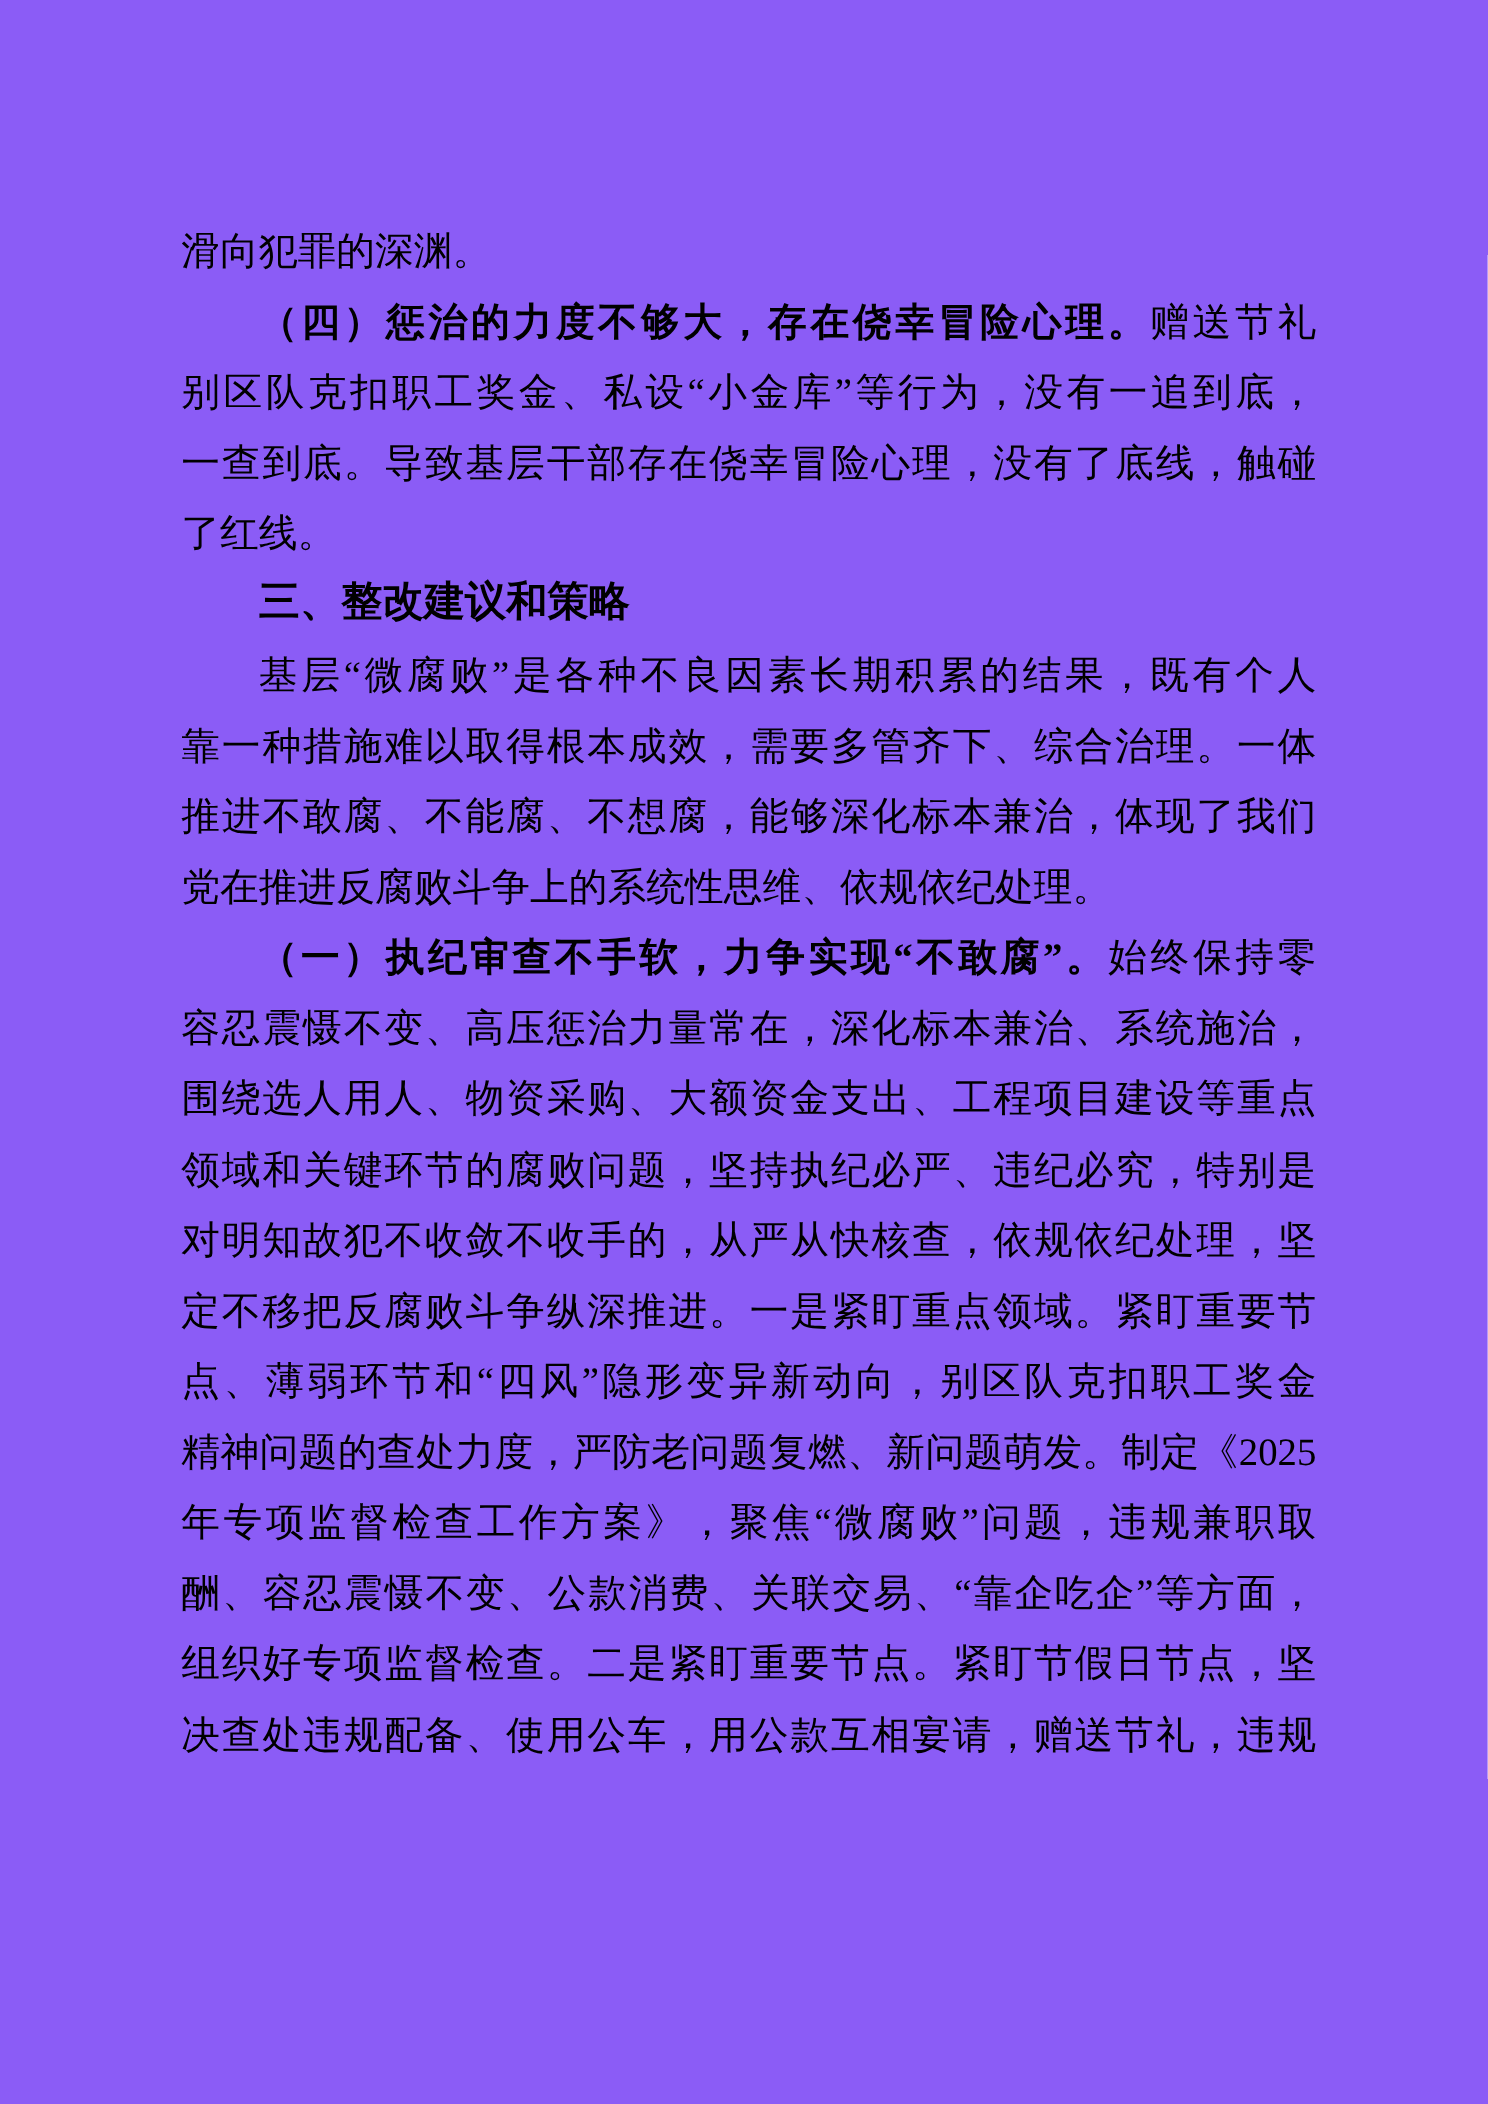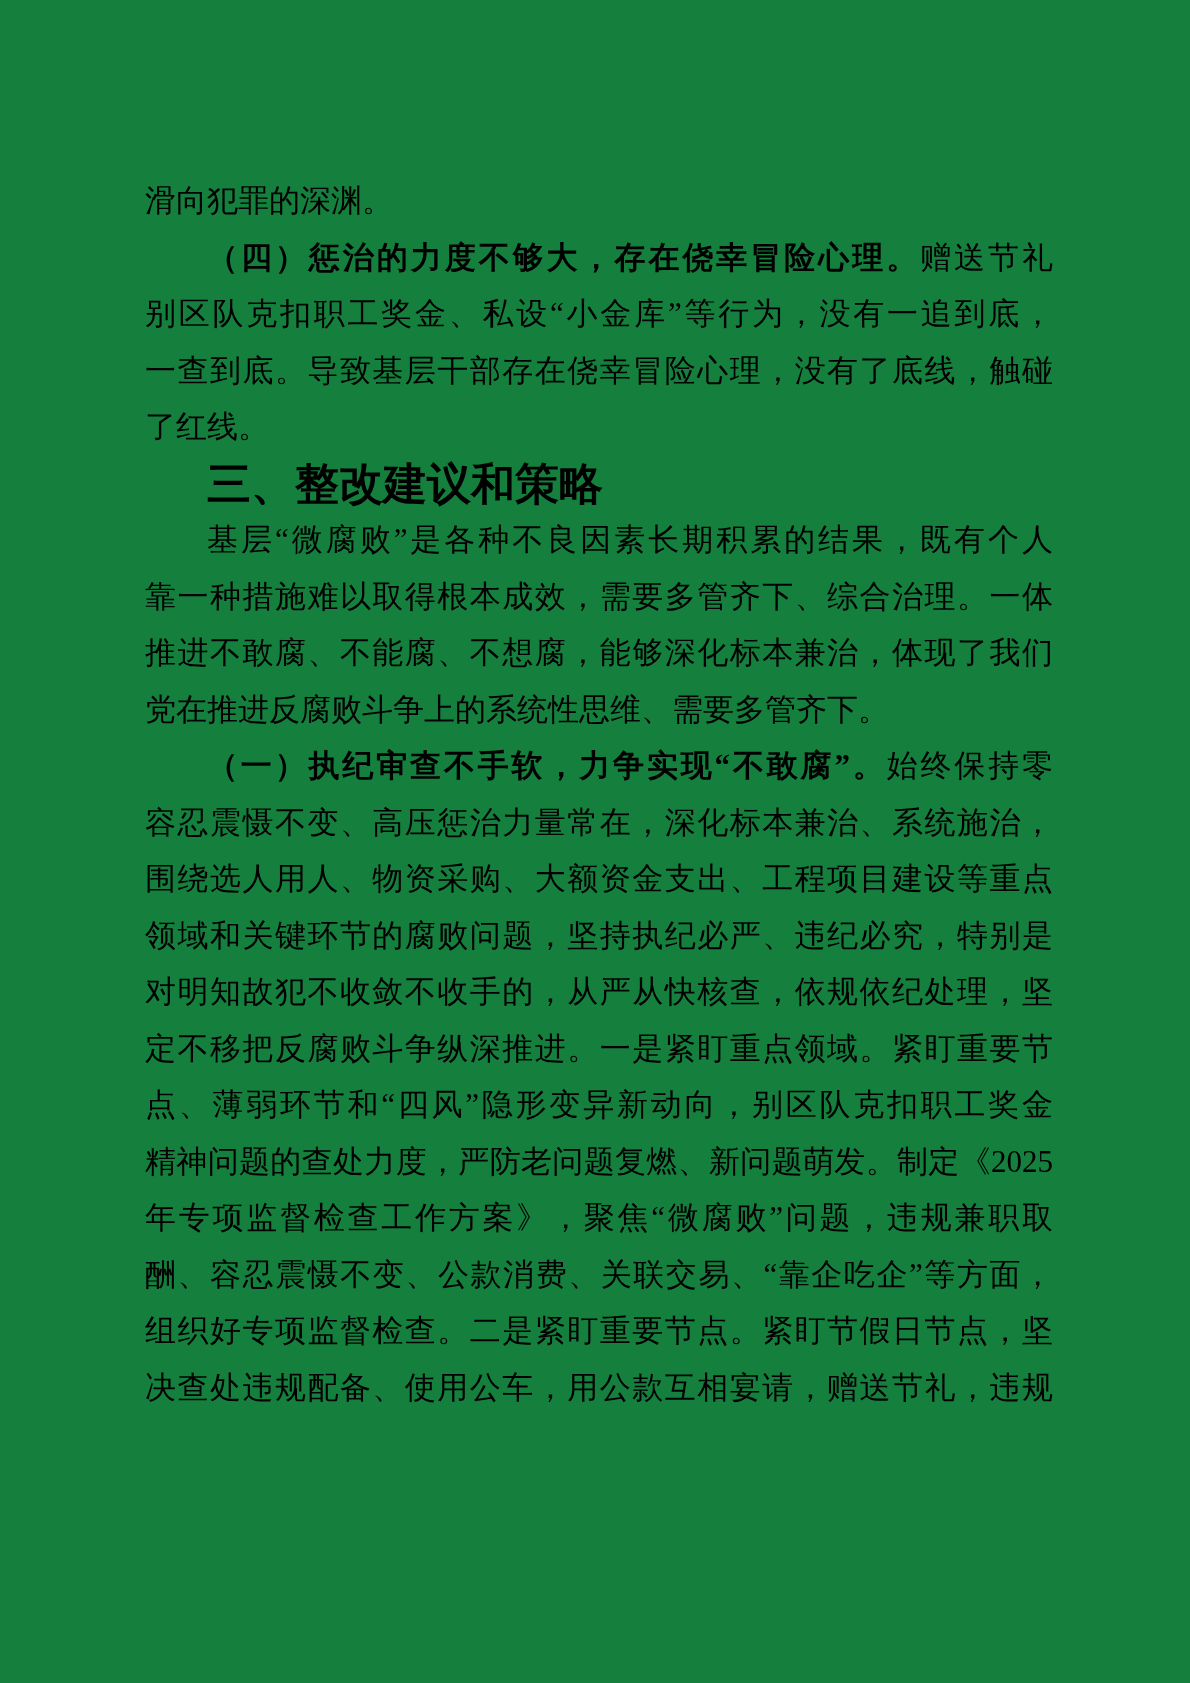--- a/index.html
+++ b/index.html
@@ -10,21 +10,21 @@
     position: relative;
     overflow: hidden;
     font-family: "Liberation Serif", "DejaVu Serif", serif;
     color: #000000;
   }
   .page {
     position: absolute;
     left: 0; top: 0;
     width: 1190px;
     height: 1683px;
-    background: #15803d;
+    background: #8b5cf6;
   }
   .content {
     position: absolute;
     left: 145px;
     top: 173px;
     width: 908px;
     font-size: 31px;
     line-height: 56.5px;
     letter-spacing: 0;
   }
@@ -35,22 +35,22 @@
   }
   .line.stretch {
     text-align-last: justify;
   }
   .line.indent {
     text-indent: 62px;
   }
   .run { font-weight: 400; }
   .run.bold { font-weight: 700; }
   .paragraph.heading .line {
-    font-family: Liberation Sans, sans-serif;
-    font-size: 44px;
+    font-family: Liberation Mono, monospace;
+    font-size: 33px;
   }
   .paragraph.heading .run { font-weight: 700; }
 </style>
 </head>
 <body style="background: rgb(255, 255, 255); color: rgb(0, 0, 0);">
 
 <div class="page">
   <div class="content">
       <div class="paragraph">
         <div class="line"><span class="run">滑向犯罪的深渊。</span></div>
@@ -61,21 +61,21 @@
         <div class="line stretch"><span class="run">一查到底。导致基层干部存在侥幸冒险心理，没有了底线，触碰</span></div>
         <div class="line"><span class="run">了红线。</span></div>
       </div>
       <div class="paragraph heading">
         <div class="line indent"><span class="run bold">三、整改建议和策略</span></div>
       </div>
       <div class="paragraph">
         <div class="line stretch indent"><span class="run">基层“微腐败”是各种不良因素长期积累的结果，既有个人</span></div>
         <div class="line stretch"><span class="run">靠一种措施难以取得根本成效，需要多管齐下、综合治理。一体</span></div>
         <div class="line stretch"><span class="run">推进不敢腐、不能腐、不想腐，能够深化标本兼治，体现了我们</span></div>
-        <div class="line"><span class="run">党在推进反腐败斗争上的系统性思维、需要多管齐下。</span></div>
+        <div class="line"><span class="run">党在推进反腐败斗争上的系统性思维、依规依纪处理。</span></div>
       </div>
       <div class="paragraph">
         <div class="line stretch indent"><span class="run bold">（一）执纪审查不手软，力争实现“不敢腐”。</span><span class="run">始终保持零</span></div>
         <div class="line stretch"><span class="run">容忍震慑不变、高压惩治力量常在，深化标本兼治、系统施治，</span></div>
         <div class="line stretch"><span class="run">围绕选人用人、物资采购、大额资金支出、工程项目建设等重点</span></div>
         <div class="line stretch"><span class="run">领域和关键环节的腐败问题，坚持执纪必严、违纪必究，特别是</span></div>
         <div class="line stretch"><span class="run">对明知故犯不收敛不收手的，从严从快核查，依规依纪处理，坚</span></div>
         <div class="line stretch"><span class="run">定不移把反腐败斗争纵深推进。一是紧盯重点领域。紧盯重要节</span></div>
         <div class="line stretch"><span class="run">点、薄弱环节和“四风”隐形变异新动向，别区队克扣职工奖金</span></div>
         <div class="line stretch"><span class="run">精神问题的查处力度，严防老问题复燃、新问题萌发。制定《2025</span></div>

